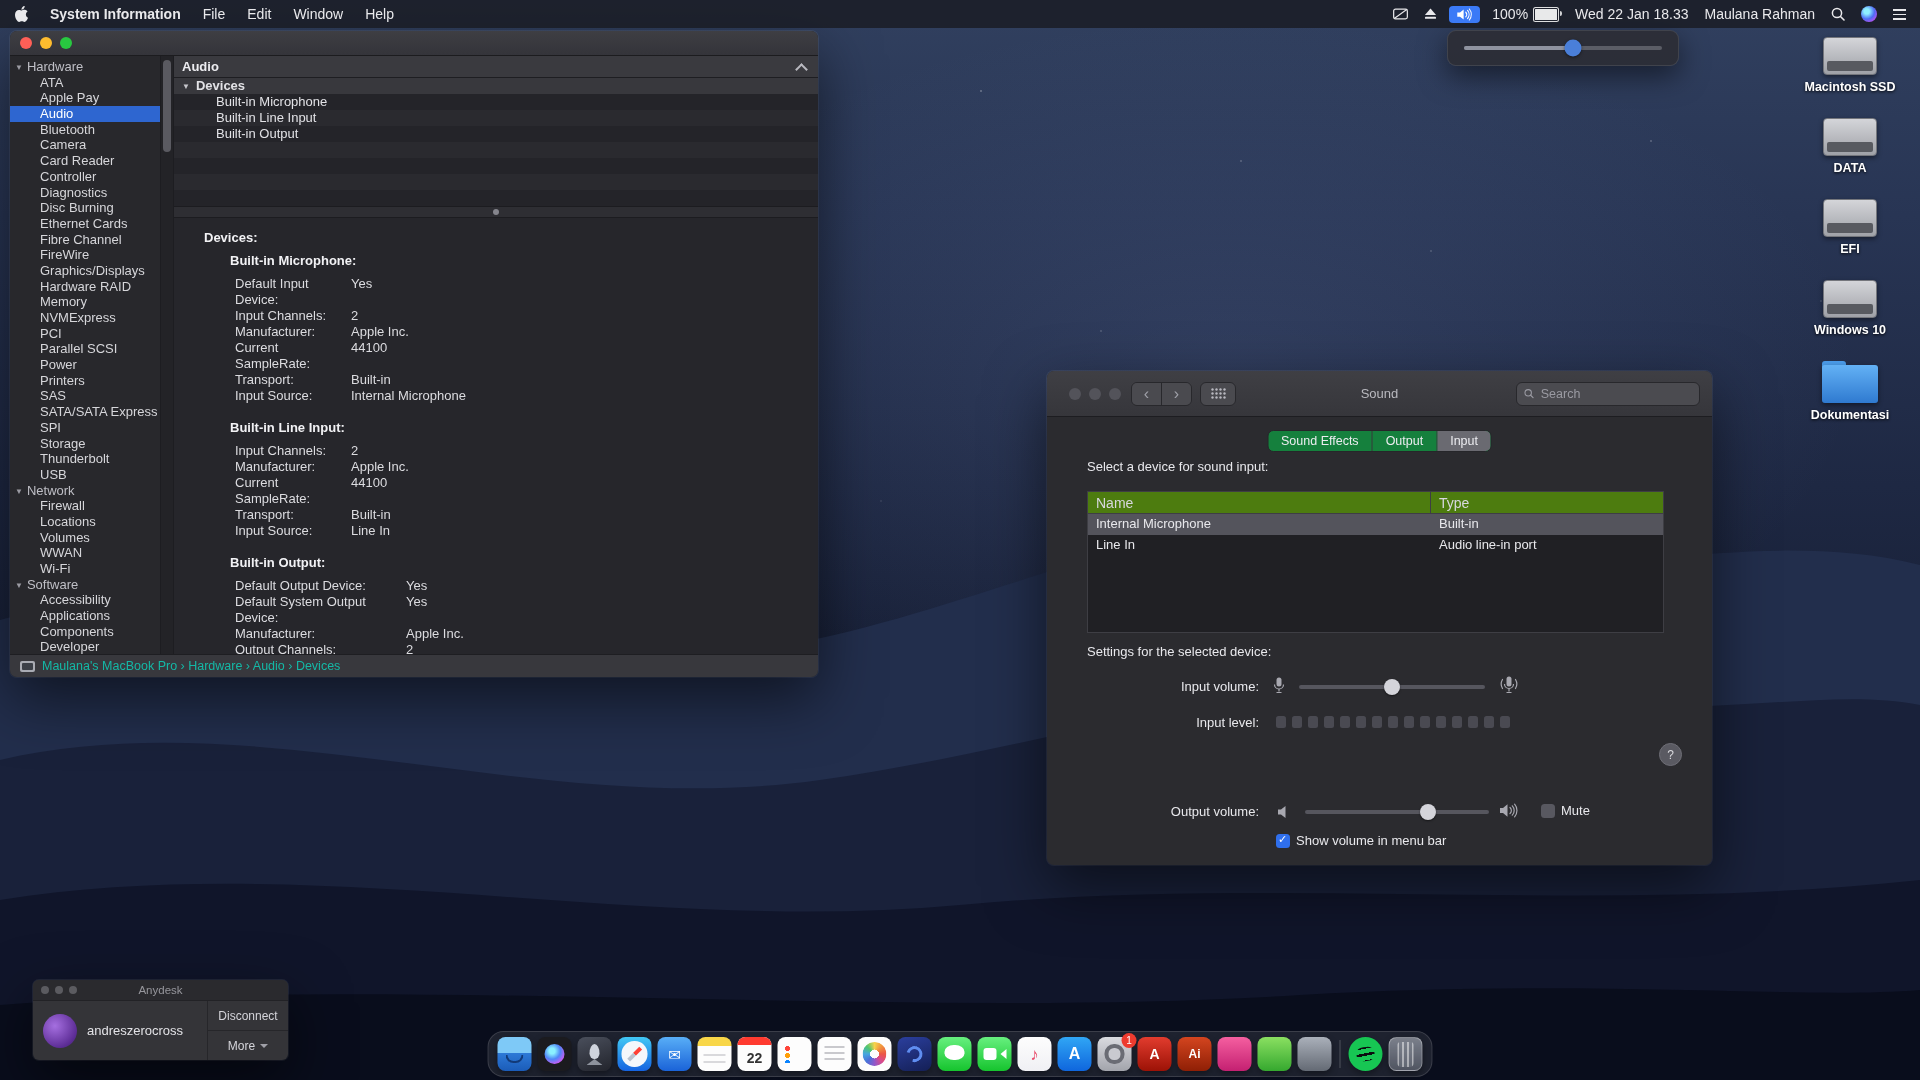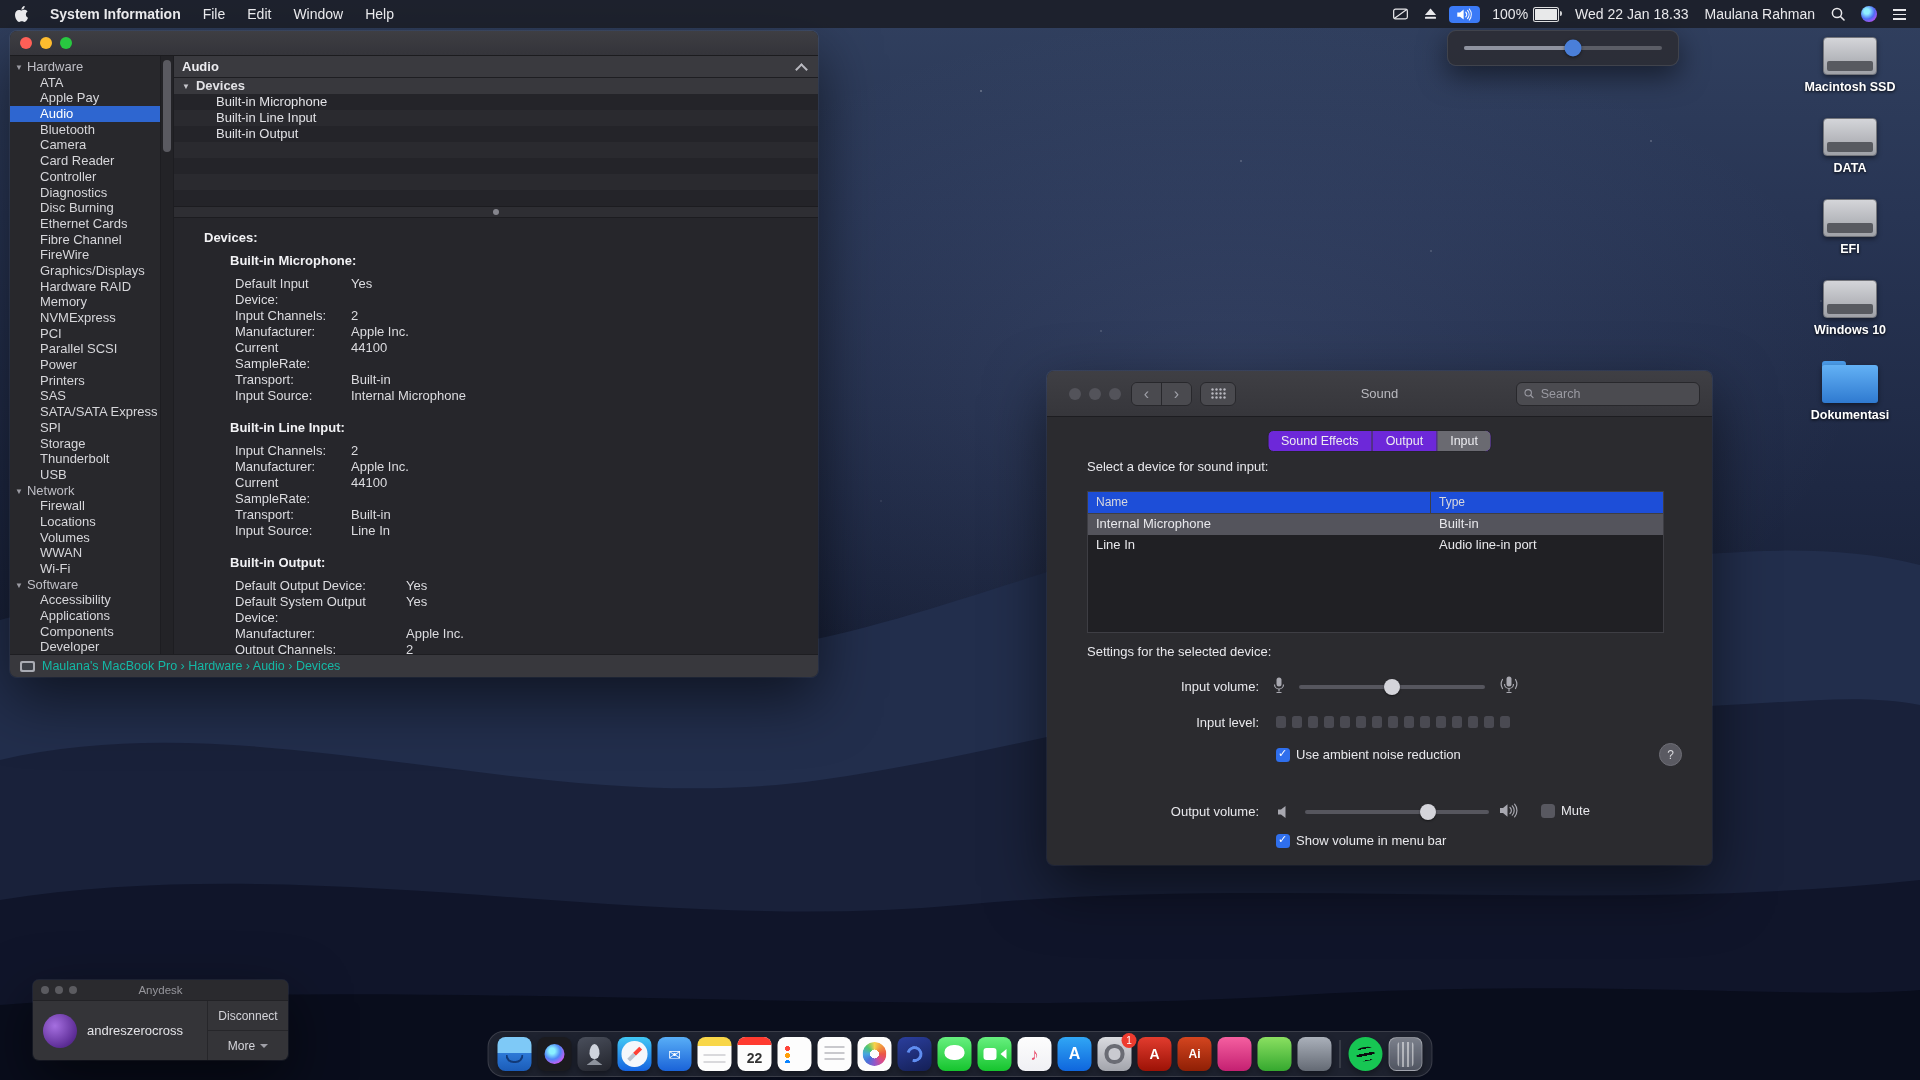--- a/index.html
+++ b/index.html
@@ -102,27 +102,27 @@
   .grid-btn{width:34px;height:22px;background:#4a4a4f;border:1px solid #28282c;border-radius:6px;margin-left:8px;
     display:flex;align-items:center;justify-content:center;}
   .snd-title{position:absolute;left:0;right:0;text-align:center;color:#b9b9bf;font-size:13px;pointer-events:none;}
   .search-field{margin-left:auto;width:168px;height:22px;background:#4b4b50;border:1px solid #28282c;border-radius:6px;
     display:flex;align-items:center;gap:5px;padding:0 7px;}
   .search-field input{background:transparent;border:none;outline:none;color:#c8c8cc;font-size:12.5px;width:100%;
     font-family:"Liberation Sans","DejaVu Sans",sans-serif;}
   .search-field input::placeholder{color:#9a9aa2;}
   .snd-body{flex:1;position:relative;font-size:13px;color:#e8e8ec;}
   .seg-control{position:absolute;left:50%;transform:translateX(-50%);top:13px;display:flex;
-    border:1px solid #26262a;border-radius:6px;overflow:hidden;background:#6d28d9;}
+    border:1px solid #26262a;border-radius:6px;overflow:hidden;background:#15803d;}
   .seg{padding:3px 13px;font-size:12.5px;color:#ececf0;border-right:1px solid #38383c;white-space:nowrap;}
   .seg:last-child{border-right:none;}
   .seg.selected{background:#6a6a71;}
   .prompt{position:absolute;left:40px;top:42px;}
   .dev-table{position:absolute;left:40px;right:48px;top:74px;height:140px;background:#202024;border:1px solid #3e3e44;}
-  .dt-header{display:flex;height:22px;background:#1d4ed8;border-bottom:1px solid #3e3e44;font-size:12px;color:#d8d8de;box-sizing:border-box;}
+  .dt-header{display:flex;height:22px;background:#4d7c0f;border-bottom:1px solid #3e3e44;font-size:14px;color:#d8d8de;box-sizing:border-box;}
   .dt-col-name{flex:0 0 343px;padding:3px 8px;border-right:1px solid #3e3e44;box-sizing:border-box;}
   .dt-col-type{flex:1;padding:3px 8px;}
   .dt-row{display:flex;height:21px;}
   .dt-row.selected{background:#54545c;}
   .dt-cell-name{flex:0 0 343px;padding:2px 8px;box-sizing:border-box;}
   .dt-cell-type{flex:1;padding:2px 8px;}
   .settings-label{position:absolute;left:40px;top:227px;}
   .ctl-row{position:absolute;left:0;right:0;height:22px;}
   .r-inputvol{top:259px;} .r-inputlvl{top:295px;} .r-ambient{top:328px;}
   .r-outputvol{top:384px;} .r-showvol{top:414px;}
@@ -584,26 +584,20 @@
           <span class="seg-block"></span>
           <span class="seg-block"></span>
           <span class="seg-block"></span>
           <span class="seg-block"></span>
           <span class="seg-block"></span>
           <span class="seg-block"></span>
           <span class="seg-block"></span>
         </div>
     </div>
 
-    <div class="ctl-row r-ambient">
-      <span class="cb-line">
-        <span class="cb checked" id="cb-ambient"></span>
-        <span>Use ambient noise reduction</span>
-      </span>
-    </div>
     <div class="help-btn">?</div>
 
     <div class="ctl-row r-outputvol">
       <span class="ctl-label">Output volume:</span>
       <span class="spk-sm">
         <svg width="14" height="14" viewBox="0 0 14 14">
             <path d="M1 4.5h3L8.5 1v12L4 9.5H1z" fill="#a8a8b0"></path>
           </svg>
       </span>
       <div class="slider out-track">

